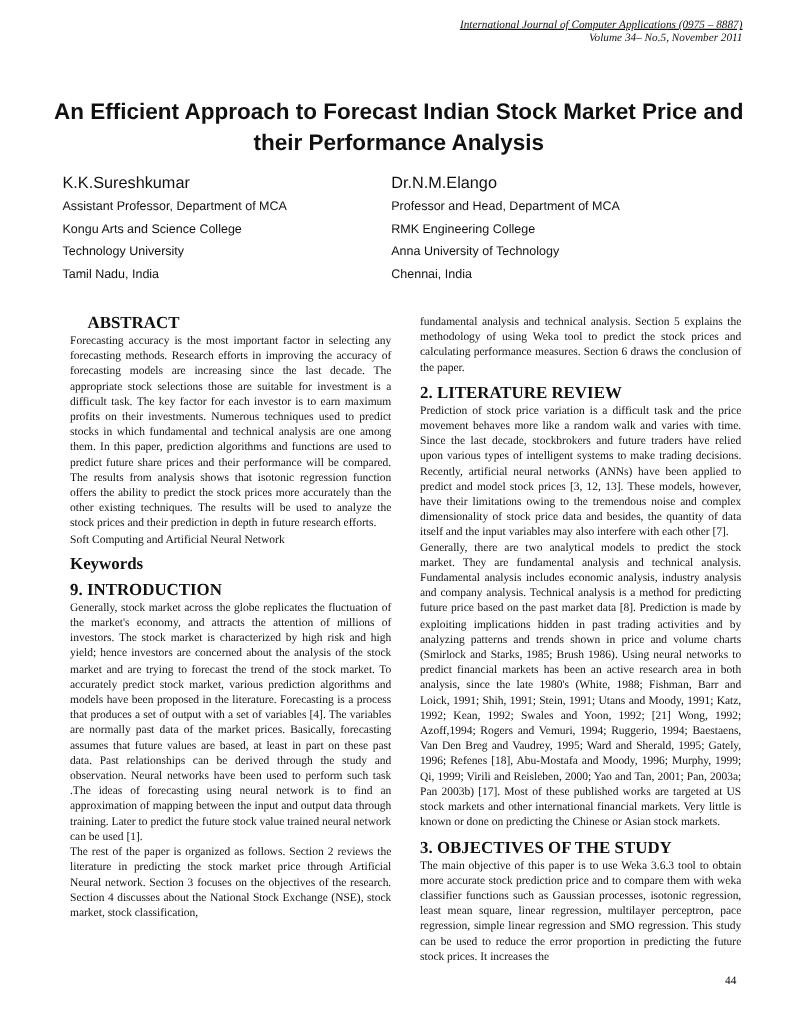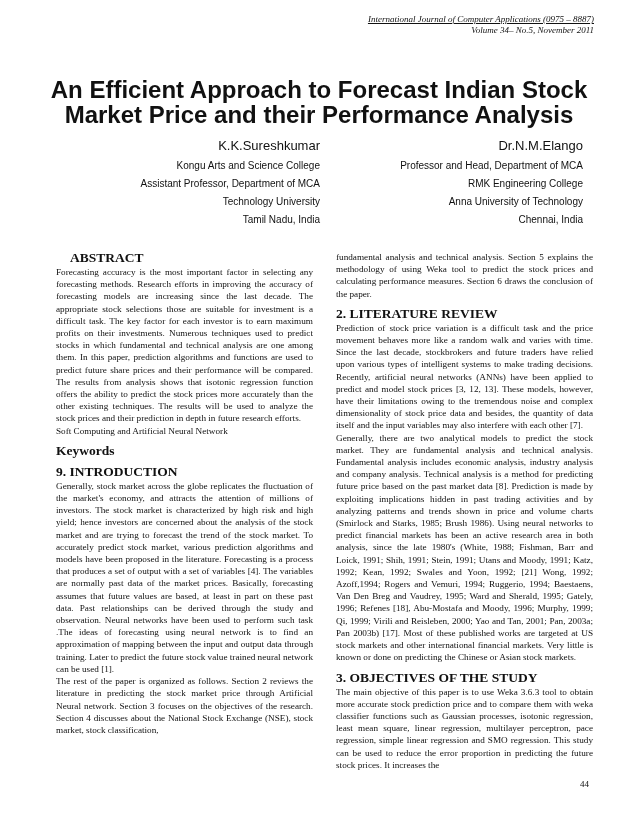--- a/index.html
+++ b/index.html
@@ -1,22 +1,22 @@
 <!DOCTYPE html>
 <html><head>
 <meta charset="utf-8">
 <style>
   html, body { margin:0; padding:0; background:#ffffff; }
   body { width:638px; height:826px; position:relative; overflow:hidden; color:#111; }
   .serif { font-family:"Liberation Serif", "DejaVu Serif", serif; }
   .sans { font-family:"Liberation Sans", "DejaVu Sans", sans-serif; }
   #running-header { position:absolute; right:44px; top:14px; text-align:right; font-size:9px; font-style:italic; line-height:11px; }
   #running-header .line1 { text-decoration:underline; }
-  #title { position:absolute; left:40px; width:558px; top:77px; text-align:center; font-weight:bold; font-size:24px; line-height:25px; }
-  .author { position:absolute; top:137px; width:270px; text-align:right; }
+  #title { position:absolute; left:40px; width:558px; top:77px; text-align:center; font-weight:bold; font-size:18px; line-height:25px; }
+  .author { position:absolute; top:137px; width:270px; text-align:left; }
   .author .name { font-size:13px; line-height:18px; margin-bottom:2px; }
   .author .aff { font-size:10px; line-height:18px; }
   #author-1 { left:50px; }
   #author-2 { left:313px; }
   .col { position:absolute; top:250px; width:257px; font-size:9.2px; line-height:12.2px; text-align:justify; }
   #col-left { left:56px; }
   #col-right { left:336px; top:251px; }
   .col p { margin:0; }
   .col h2 { margin:6px 0 1px 0; font-size:13.5px; line-height:15px; font-weight:bold; }
   .col h2.first { margin-top:0;margin-left:14px; }
@@ -27,22 +27,22 @@
 
 <div id="running-header" class="serif">
   <div class="line1">International Journal of Computer Applications (0975 – 8887)</div>
   <div>Volume 34– No.5, November 2011</div>
 </div>
 
 <div id="title" class="sans">An Efficient Approach to Forecast Indian Stock Market Price and their Performance Analysis</div>
 
 <div id="author-1" class="author sans">
   <div class="name">K.K.Sureshkumar</div>
+  <div class="aff">Assistant Professor, Department of MCA</div>
   <div class="aff">Kongu Arts and Science College</div>
-  <div class="aff">Assistant Professor, Department of MCA</div>
   <div class="aff">Technology University</div>
   <div class="aff">Tamil Nadu, India</div>
 </div>
 
 <div id="author-2" class="author sans">
   <div class="name">Dr.N.M.Elango</div>
   <div class="aff">Professor and Head, Department of MCA</div>
   <div class="aff">RMK Engineering College</div>
   <div class="aff">Anna University of Technology</div>
   <div class="aff">Chennai, India</div>

